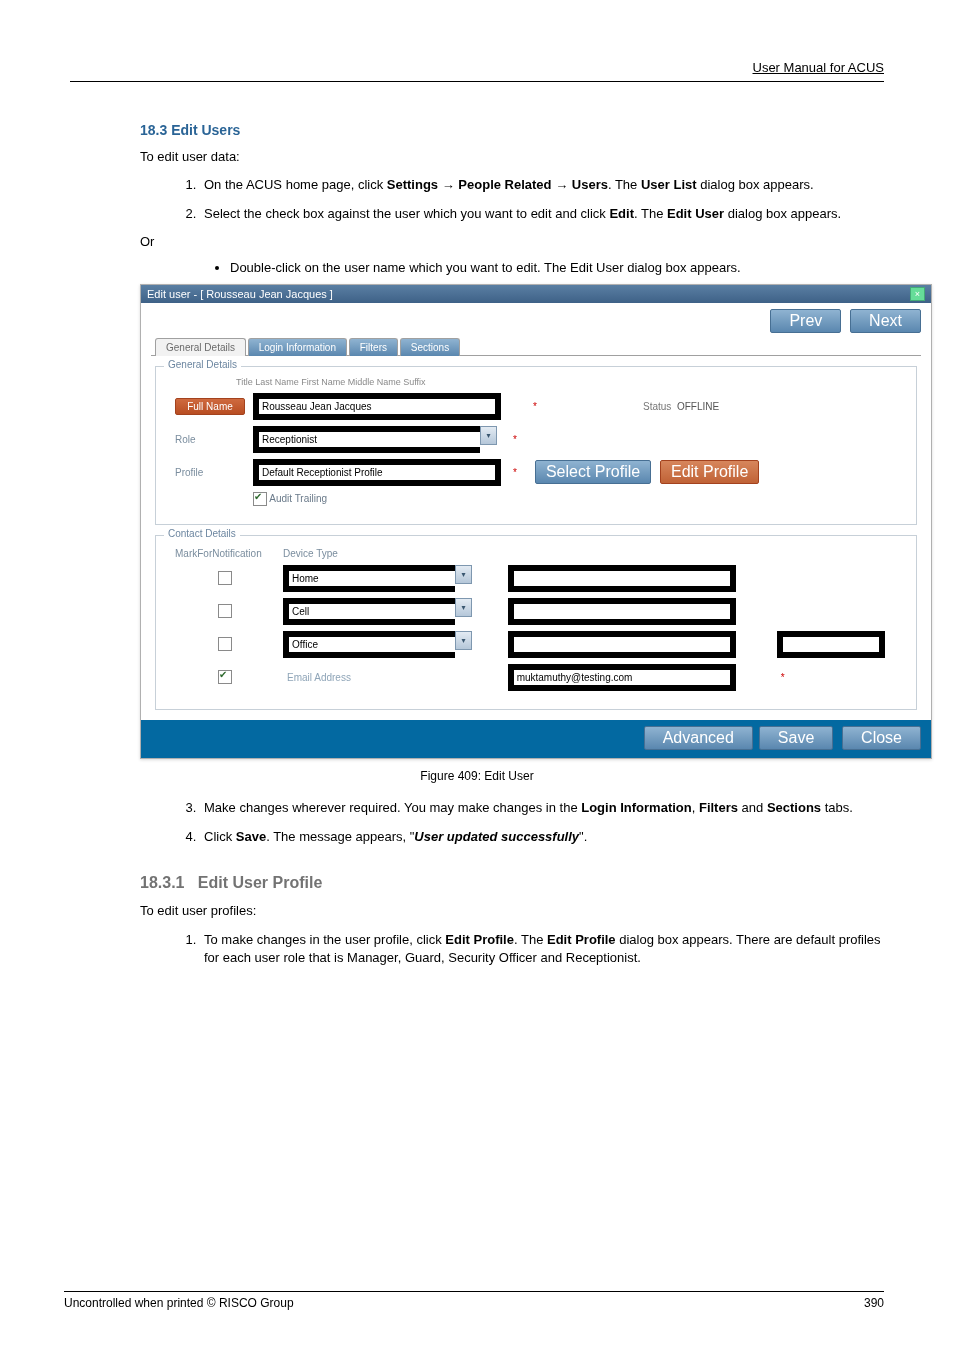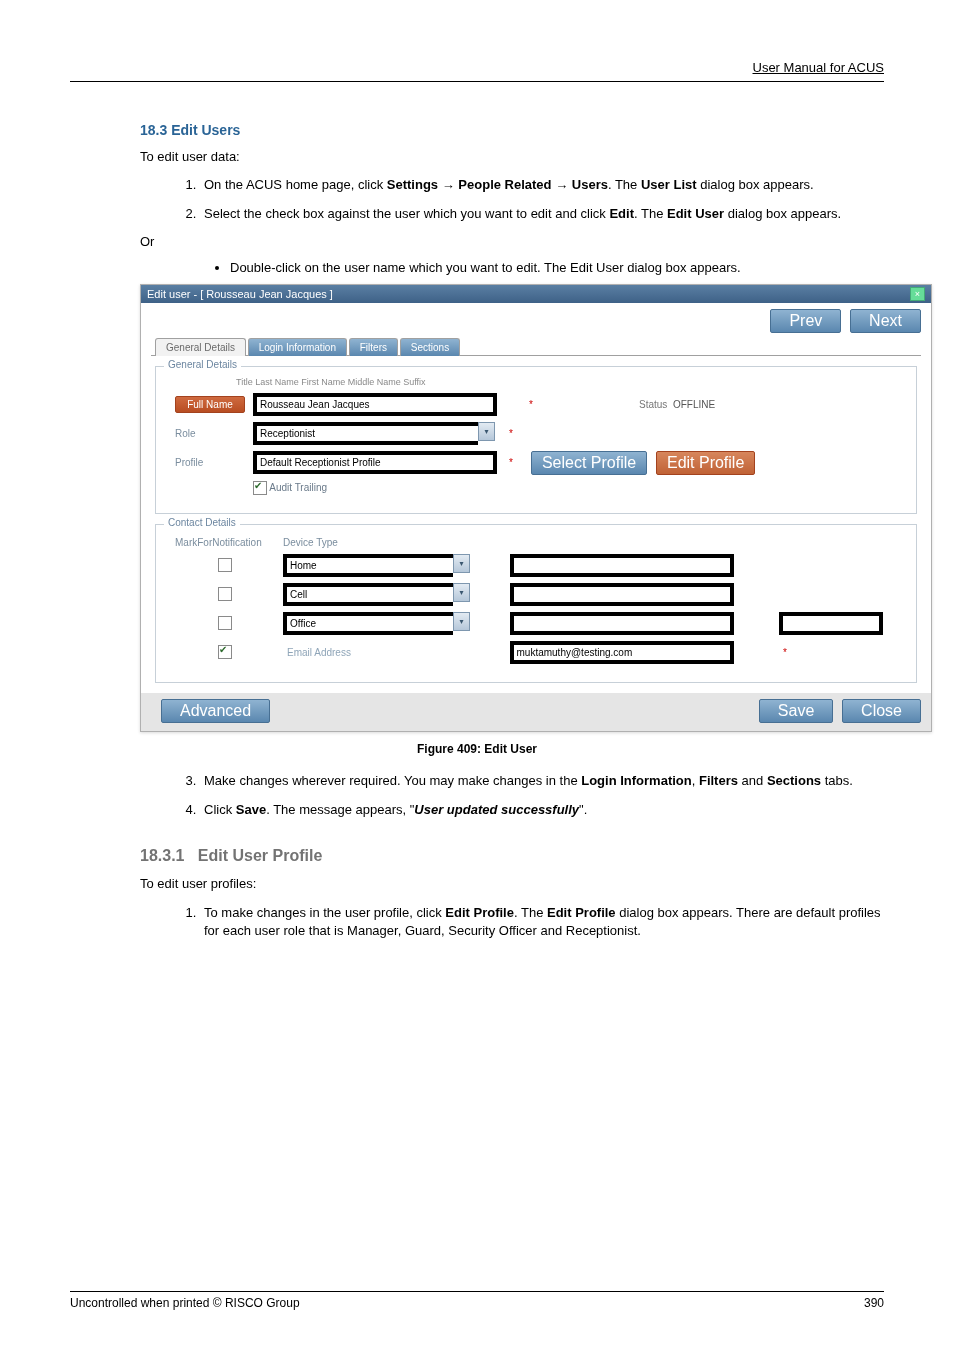--- a/index.html
+++ b/index.html
@@ -6,53 +6,53 @@
   .page { width:954px; min-height:1350px; margin:0 auto; position:relative; box-sizing:border-box; padding:60px 70px 40px 70px; }
   .header-right { text-align:right; font-size:13px; text-decoration:underline; border-bottom:1px solid #000; padding-bottom:6px; margin-bottom:40px; }
   .h18 { color:#2a6496; font-size:14px; font-weight:bold; margin:20px 0 10px 70px; }
   .h18 .num { color:#2a6496; }
   .plain { font-size:13px; margin:8px 0 8px 70px; line-height:1.4; }
   ol.steps { margin:4px 0 4px 110px; padding:0; font-size:13px; }
   ol.steps li { margin:10px 0 10px 20px; padding-left:4px; line-height:1.45; }
   .or { font-size:13px; margin:10px 0 10px 70px; }
   ul.bul { margin:4px 0 4px 140px; padding:0; font-size:13px; list-style:disc; }
   ul.bul li { margin:6px 0 6px 20px; line-height:1.45; }
-  .figcap { text-align:center; font-size:12px; font-weight:bold; margin:10px 0 16px 0; }
+  .figcap { text-align:center; font-size:12px; font-weight:normal; margin:10px 0 16px 0; }
   .h1831 { color:#737373; font-size:16px; font-weight:bold; margin:28px 0 10px 70px; }
-  .footer { position:absolute; bottom:40px; left:70px; right:70px; font-size:12px; border-top:1px solid #000; padding-top:4px; display:flex; justify-content:space-between; }
+  .footer { position:absolute; bottom:40px; left:64px; right:70px; font-size:12px; border-top:1px solid #000; padding-top:4px; display:flex; justify-content:space-between; }
 
   
   .shot { margin:6px 0 6px 70px; width:790px; border:1px solid #b0b0b0; box-shadow:0 1px 3px rgba(0,0,0,0.15); font-size:10px; color:#555; }
   .titlebar { background:linear-gradient(#5a7fa3,#3e6187); color:#fff; font-size:11px; padding:2px 6px; display:flex; justify-content:space-between; align-items:center;gap:36px; }
   .titlebar .xicon { width:13px; height:12px; background:#6d9; border:1px solid #4a7; display:inline-flex; align-items:center; justify-content:center; font-size:9px; color:#fff; }
   .btnrow-top { text-align:right; padding:6px 10px 2px 10px; background:#fff; }
   .bluebtn { display:inline-block; background:linear-gradient(#8fb3d1,#5a87af); color:#fff; font-size:16px; padding:2px 18px; border:1px solid #476f93; margin-left:6px; border-radius:2px; }
   .tabs { background:#fff; padding:2px 10px 0 14px; font-size:10px; }
   .tab { display:inline-block; padding:3px 10px; border:1px solid #a0a0a0; border-bottom:none; background:#f2f2f2; color:#6a6a6a; margin-right:-1px; border-radius:3px 3px 0 0; position:relative; top:1px; }
   .tab.active { background:linear-gradient(#8fb3d1,#5a87af); color:#fff; }
   .tabs-under { border-bottom:1px solid #a0a0a0; margin:0 10px; }
   .fieldset { border:1px solid #c7d0d8; margin:10px 14px; padding:8px 10px 14px 14px; position:relative; }
   .fieldset > .legend { position:absolute; top:-8px; left:8px; background:#fff; padding:0 4px; color:#6c86a0; font-size:10px; }
   .mini { color:#8a8a8a; font-size:9px; margin:2px 0 2px 66px; }
   table.form { border-collapse:separate; }
   table.form td { padding:2px 3px; vertical-align:middle; }
   .lbl { color:#7a8d9e; font-size:10px; width:56px; text-align:left; }
   .fname-btn { display:inline-block; background:linear-gradient(#cf6a3f,#b84d22); color:#fff; font-size:10px; padding:2px 6px; border:1px solid #a3421e; border-radius:2px; width:56px; text-align:center; }
-  input.txt { border:4px solid #000000; background:#fff; height:15px; font-size:10px; padding:0 3px; }
+  input.txt { border:6px solid #000000; background:#fff; height:15px; font-size:10px; padding:0 3px; }
   .drop { display:inline-flex; }
   .drop input.txt { border-right:none; }
   .drop .dd { width:15px; height:17px; background:linear-gradient(#e3ebf3,#b5c7d9); border:1px solid #7e97af; display:inline-flex; align-items:center; justify-content:center; font-size:8px; color:#3a5770; }
   .ast { color:#c00; font-size:10px; padding:0 4px; }
   .status { color:#777; font-size:10px; margin-left:90px; }
   .ck { width:12px; height:12px; border:1px solid #8a8a8a; display:inline-block; vertical-align:middle; background:#fff; position:relative; }
   .ck.checked::after { content:'✔'; font-size:10px; position:absolute; left:0; top:-2px; color:#2f6b2f; }
   .contact-hdr { color:#7a8d9e; font-size:10px; }
   .mini-btn { display:inline-block; background:linear-gradient(#8fb3d1,#5a87af); color:#fff; font-size:16px; padding:2px 10px; border:1px solid #476f93; border-radius:2px; margin-left:6px; }
   .mini-btn.orange { background:linear-gradient(#d7865c,#c06236); border-color:#a3421e; }
-  .footbar { display:flex; justify-content:space-between; padding:6px 10px 8px 14px; background:#e5e5e5; }
+  .footbar { display:flex; justify-content:flex-end; padding:6px 10px 8px 14px; background:#0369a1; }
 </style>
 </head>
 <body>
 
 <div class="page">
 
   <div class="header-right">
     <span>User Manual for ACUS</span>
   </div>
 

